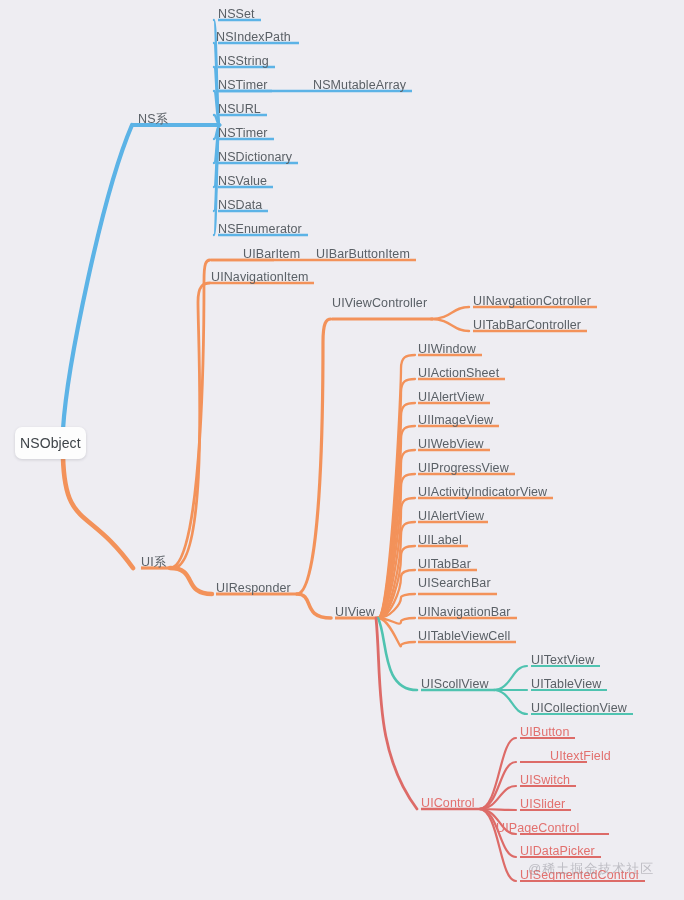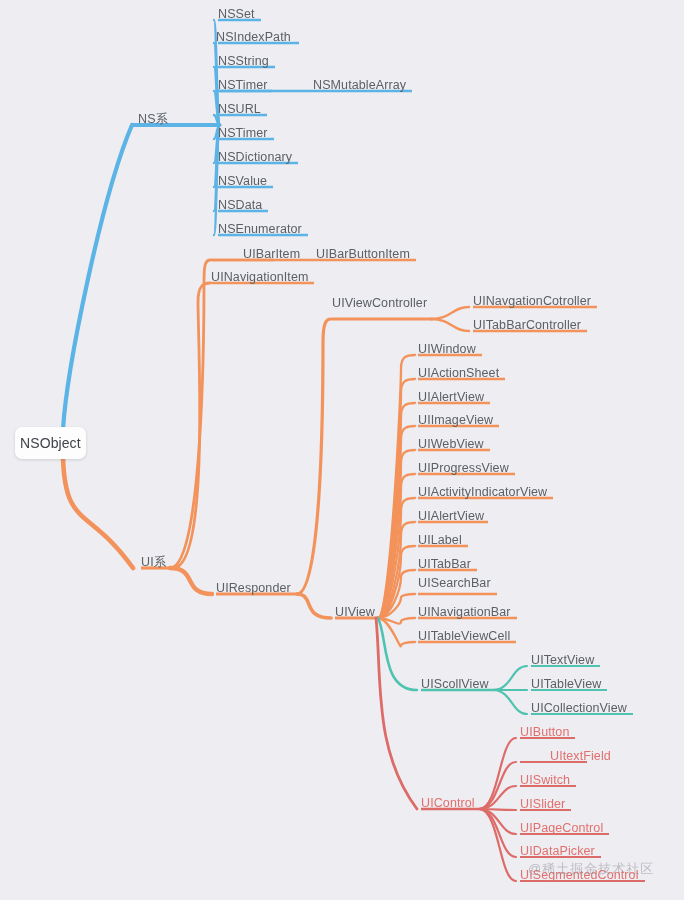--- a/index.html
+++ b/index.html
@@ -186,21 +186,21 @@
       <div class="node ui" style="left: 418px; top: 630px;">UITableViewCell</div>
       <div class="node ui" style="left: 421px; top: 678px;">UIScollView</div>
       <div class="node ui" style="left: 531px; top: 654px;">UITextView</div>
       <div class="node ui" style="left: 531px; top: 678px;">UITableView</div>
       <div class="node ui" style="left: 531px; top: 702px;">UICollectionView</div>
       <div class="node red" style="left: 421px; top: 797px;">UIControl</div>
       <div class="node red" style="left: 520px; top: 726px;">UIButton</div>
       <div class="node red" style="left: 520px; top: 750px; margin-left: 30px;">UItextField</div>
       <div class="node red" style="left: 520px; top: 774px;">UISwitch</div>
       <div class="node red" style="left: 520px; top: 798px;">UISlider</div>
-      <div class="node red" style="left: 520px; top: 822px;">UIPageControl</div>
+      <div class="node red" style="left: 496px; top: 822px;">UIPageControl</div>
       <div class="node red" style="left: 520px; top: 845px;">UIDataPicker</div>
       <div class="node red" style="left: 520px; top: 869px;">UISegmentedControl</div>
       <div class="node root" style="left: 15px; top: 427px;">NSObject</div>
     </div>
 
   <div class="watermark" style="left: 528px; top: 860px;">@稀土掘金技术社区</div>
 
 </div>
 
 </body></html>

